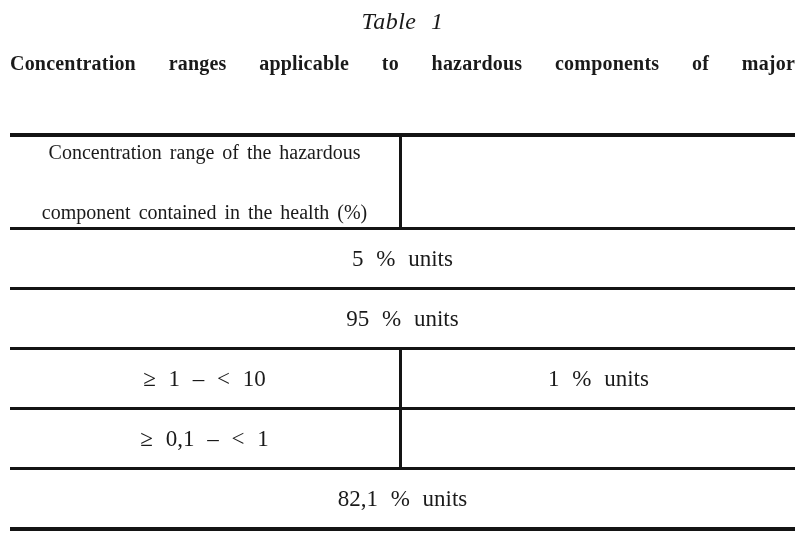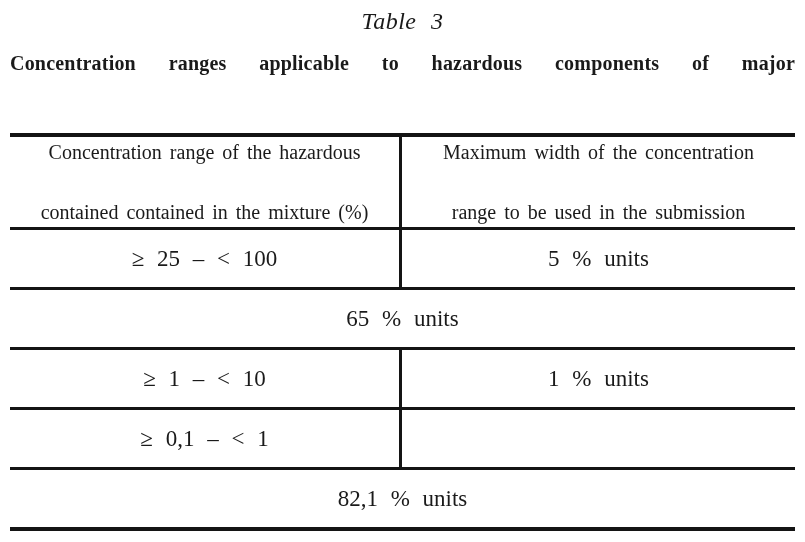--- a/index.html
+++ b/index.html
@@ -83,46 +83,41 @@
     height: 57px;
   }
   .body-row .t-cell {
     font-size: 23px;
     word-spacing: 7px;
   }
 </style>
 </head>
 <body>
 
-<div class="caption">Table 3</div>
+<div class="caption">Table 1</div>
 
 <div class="doc-title">
   <div class="line1">Concentration ranges applicable to hazardous components of major</div>
 </div>
 
 <div class="data-table">
 
   <div class="t-row header-row">
     <div class="t-cell left">
       <div>Concentration range of the hazardous</div>
-      <div>contained contained in the mixture (%)</div>
-    </div>
-    <div class="t-cell right">
-      <div>Maximum width of the concentration</div>
-      <div>range to be used in the submission</div>
+      <div>component contained in the health (%)</div>
     </div>
   </div>
 
   <div class="t-row body-row">
-    <div class="t-cell left">≥ 25 – &lt; 100</div>
     <div class="t-cell right">5 % units</div>
   </div>
 
   <div class="t-row body-row">
-    <div class="t-cell right">65 % units</div>
+    <div class="t-cell right">95 % units</div>
   </div>
 
   <div class="t-row body-row">
     <div class="t-cell left">≥ 1 – &lt; 10</div>
     <div class="t-cell right">1 % units</div>
   </div>
 
   <div class="t-row body-row">
     <div class="t-cell left">≥ 0,1 – &lt; 1</div>
   </div>

